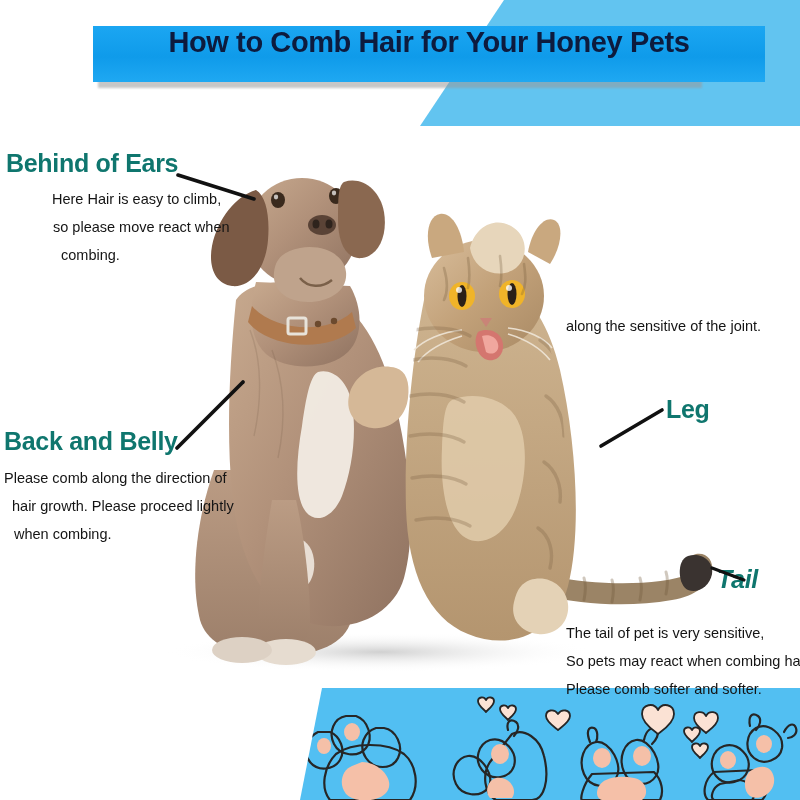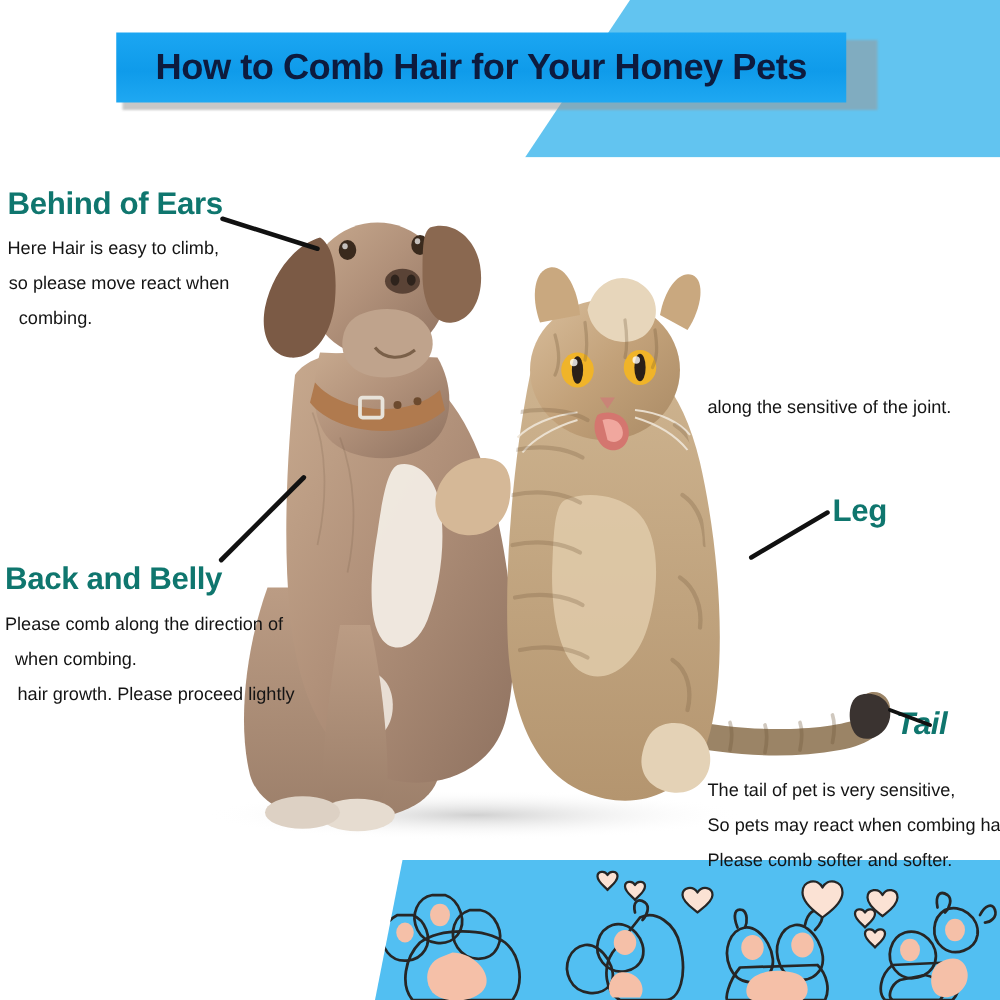--- a/index.html
+++ b/index.html
@@ -26,25 +26,25 @@
     left:98px; top:32px;
     width:604px; height:56px;
     background:#9a9a9a;
     opacity:.55;
     filter:blur(1px);
     z-index:2;
   }
   .title-bar {
     position:absolute;
     left:93px; top:26px;
-    width:584px; height:56px;
+    width:672px; height:56px;
     background:#14a0ee;
     background:linear-gradient(180deg,#1ba6f2 0%,#0f9bea 55%,#1fa8f2 100%);
     z-index:3;
-    display:flex; align-items:center; justify-content:center;
+    display:flex; align-items:flex-start; justify-content:center;
   }
   .title-bar .txt {
     color:#0d1b3e;
     font-size:29px;
     font-weight:bold;
     letter-spacing:-0.4px;
     white-space:nowrap;
     font-family:"Liberation Sans", sans-serif;
   }
 
@@ -60,25 +60,25 @@
   }
   .ann .body {
     color:#141414;
     font-size:14.5px;
     line-height:1.93;
     white-space:nowrap;
   }
   .ann .body div { }
 
   #ann-ears { left:6px; top:150px; }
-  #ann-ears .body { margin-top:10px; }
+  #ann-ears .body { margin-top:10px;margin-left:46px; }
   #ann-ears .body div:nth-child(2){ padding-left:1px; }
   #ann-ears .body div:nth-child(3){ padding-left:9px; }
 
-  #ann-back { left:4px; top:428px;margin-top:22px; }
+  #ann-back { left:4px; top:428px; }
   #ann-back .body { margin-top:11px; }
   #ann-back .body div:nth-child(2){ padding-left:8px; }
   #ann-back .body div:nth-child(3){ padding-left:10px; }
 
   #ann-foot { left:566px; top:313px; }
   #ann-foot .body { }
 
   #ann-leg { left:666px; top:396px; }
 
   #ann-tail { left:717px; top:566px;font-style:italic; }
@@ -302,22 +302,22 @@
       <div>Here Hair is easy to climb,</div>
       <div>so please move react when</div>
       <div>combing.</div>
     </div>
   </div>
 
   <div class="ann" id="ann-back">
     <div class="head">Back and Belly</div>
     <div class="body">
       <div>Please comb along the direction of</div>
+      <div>hair growth. Please proceed lightly</div>
       <div>when combing.</div>
-      <div>hair growth. Please proceed lightly</div>
     </div>
   </div>
 
   <div class="ann" id="ann-foot">
     <div class="body">
       <div>along the sensitive of the joint.</div>
     </div>
   </div>
 
   <div class="ann" id="ann-leg">

